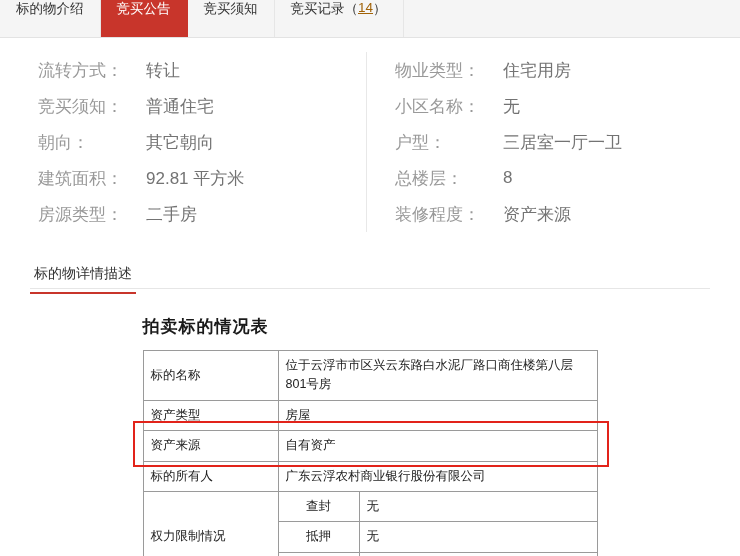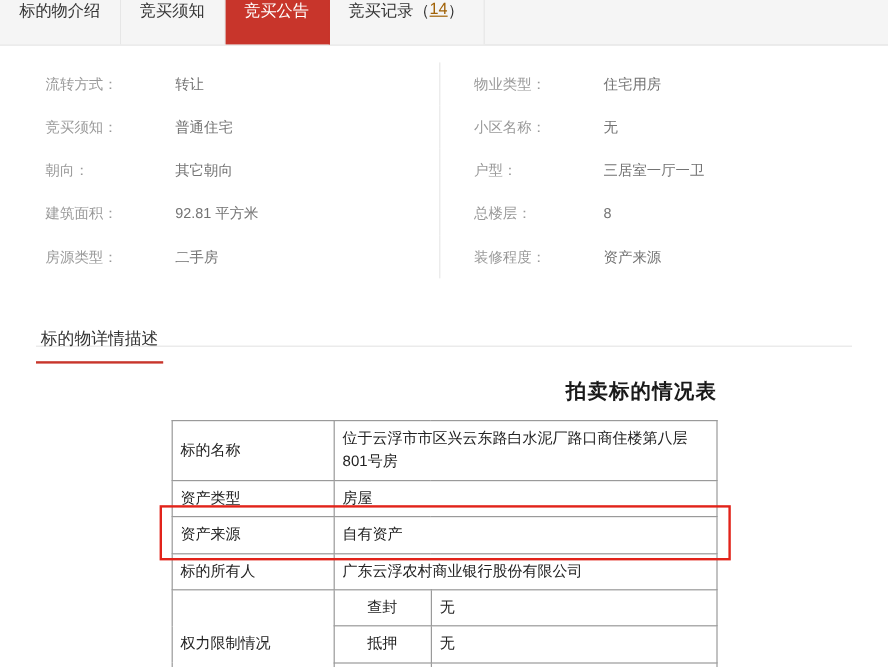--- a/index.html
+++ b/index.html
@@ -48,21 +48,21 @@
 
   
   .spec {
     border-collapse: collapse;
     width: 700px;
     margin: 14px 20px 0 20px;
     table-layout: fixed;
   }
   .spec td {
     height: 36px;
-    font-size: 12px;
+    font-size: 17px;
     vertical-align: middle;
     padding: 0;
   }
   .spec td.label {
     color: #999;
     padding-left: 18px;
     width: 108px;
   }
   .spec td.value {
     color: #737373;
@@ -80,30 +80,29 @@
     height: 34px;
   }
   .section-head .title {
     display: inline-block;
     font-size: 14px;
     color: #333;
     padding: 0 4px 9px 4px;
     border-bottom: 2px solid #c8352b;
     position: relative;
     top: 10px;
-    margin-top: 10px;
   }
 
   
   .doc {
     margin: 26px auto 0 auto;
     width: 455px;
   }
   .doc h2 {
-    text-align: right;
+    text-align: left;
     font-size: 17px;
     font-weight: bold;
     color: #1a1a1a;
     margin: 0 0 12px 0;
     letter-spacing: 1px;
   }
   table.doc-table {
     border-collapse: collapse;
     width: 455px;
     font-size: 12.5px;
@@ -133,25 +132,25 @@
   }
   .doc-wrap { position: relative; }
 </style>
 </head>
 <body>
 
 <div class="tabbar">
   <div class="tab">
     <span>标的物介绍</span>
   </div>
+  <div class="tab active">
+    <span>竞买公告</span>
+  </div>
   <div class="tab">
     <span>竞买须知</span>
-  </div>
-  <div class="tab active">
-    <span>竞买公告</span>
   </div>
   <div class="tab">
     <span>竞买记录（</span>
     <span class="count">14</span>
     <span>）</span>
   </div>
 </div>
 
 <table class="spec">
   <tbody>

